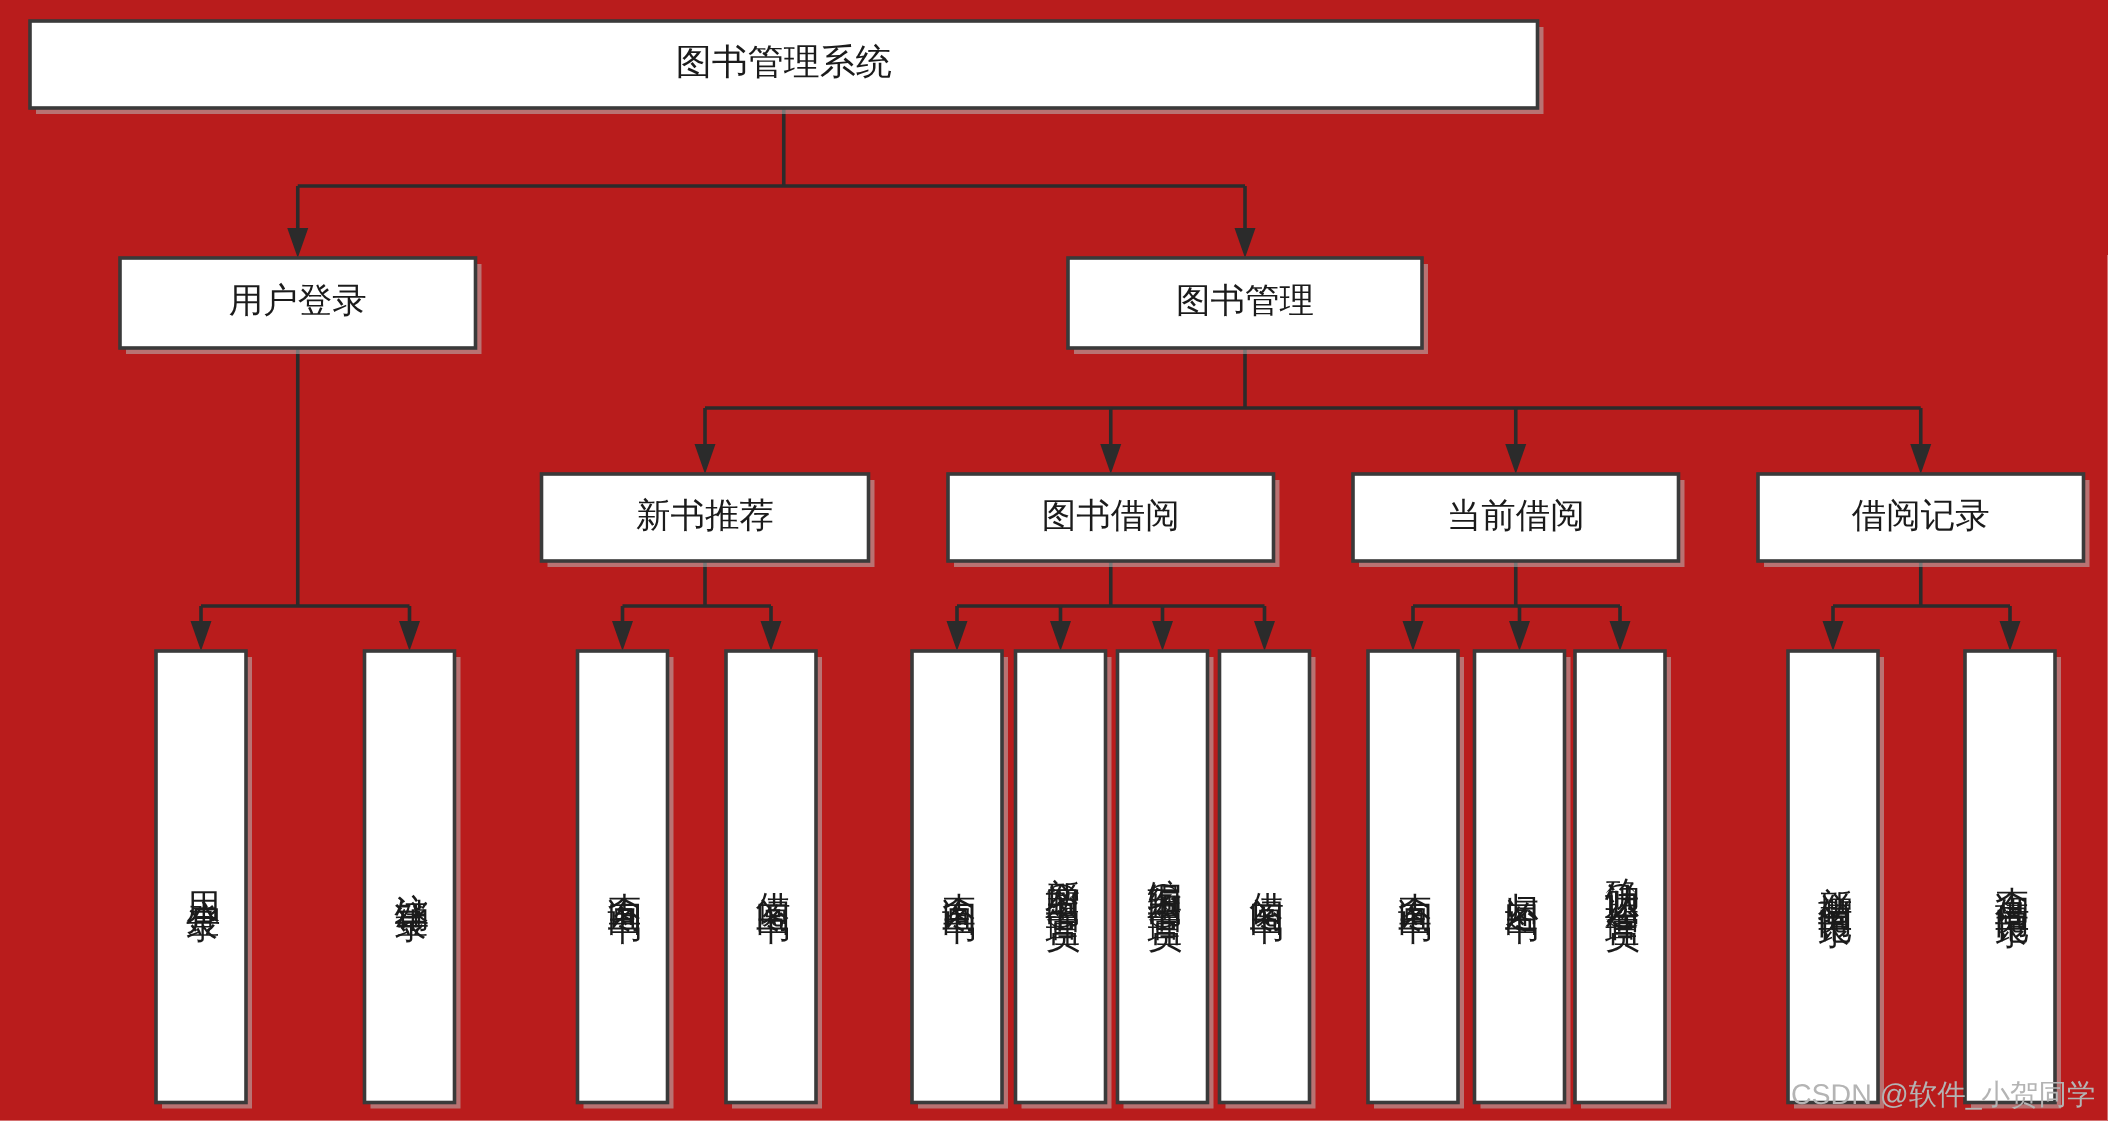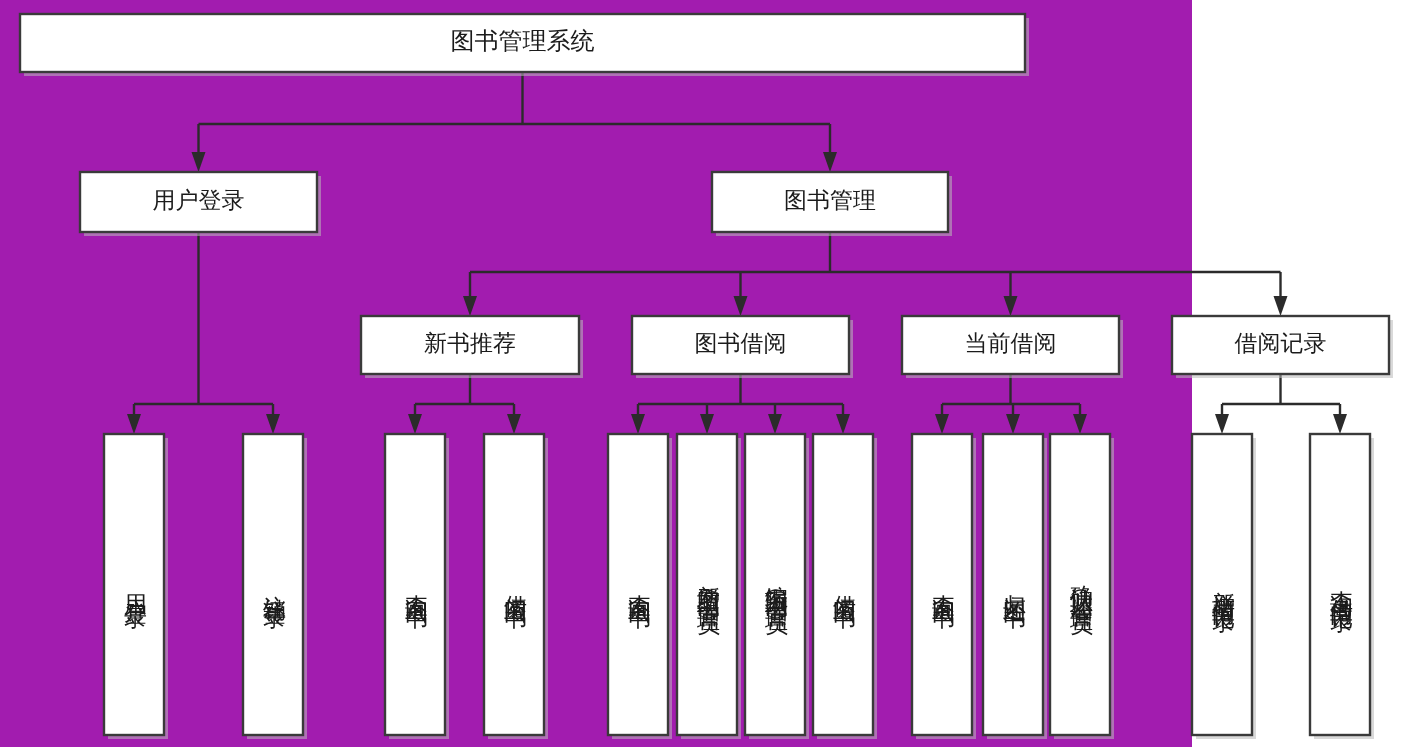--- a/index.html
+++ b/index.html
@@ -8,23 +8,23 @@
     background: #ffffff;
   }
   body {
     width: 1405px;
     height: 747px;
     font-family: "Liberation Sans", "DejaVu Sans", sans-serif;
     overflow: hidden;
   }
   #diagram-root {
     position: relative;
-    width: 1192px;
+    width: 1405px;
     height: 747px;
-    background: #a21caf;
+    background: #b91c1c;
   }
   svg#flow-svg {
     position: absolute;
     top: 0;
     left: 0;
     width: 1405px;
     height: 747px;
     display: block;
   }
   .node-rect {
@@ -270,13 +270,14 @@
           <text x="1222" y="584.5" class="node-label label-v">新增借阅记录</text>
         </g>
         <g>
           <rect x="1314" y="438" width="60" height="301" class="node-shadow"></rect>
           <rect x="1310" y="434" width="60" height="301" class="node-rect"></rect>
           <text x="1340" y="584.5" class="node-label label-v">查询借阅记录</text>
         </g>
       </g>
   </svg>
 
+  <div class="watermark">CSDN @软件_小贺同学</div>
 </div>
 
 </body></html>

